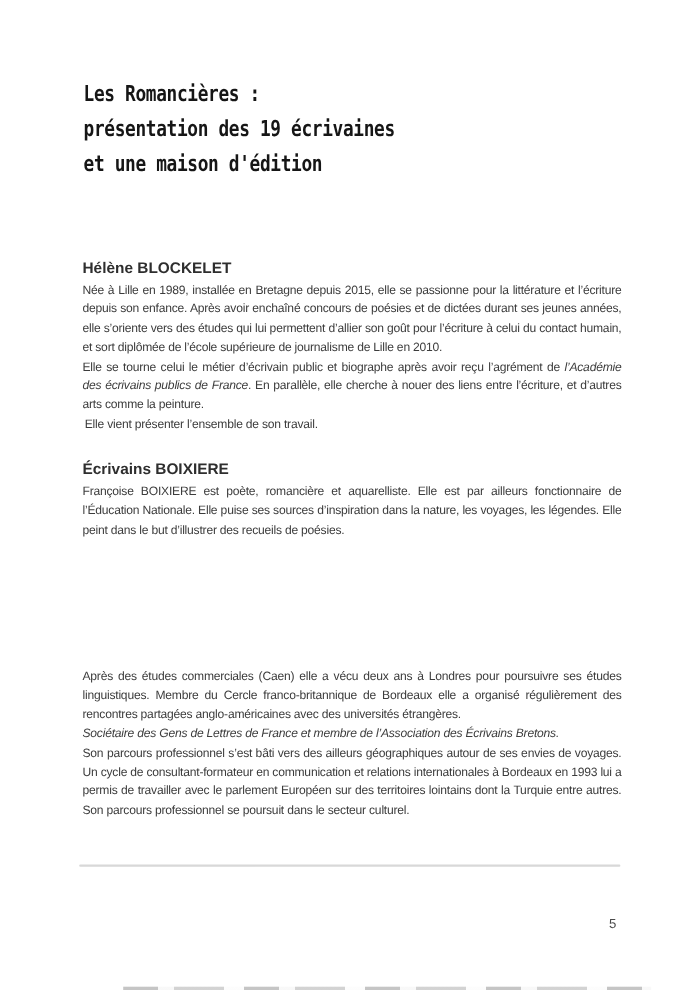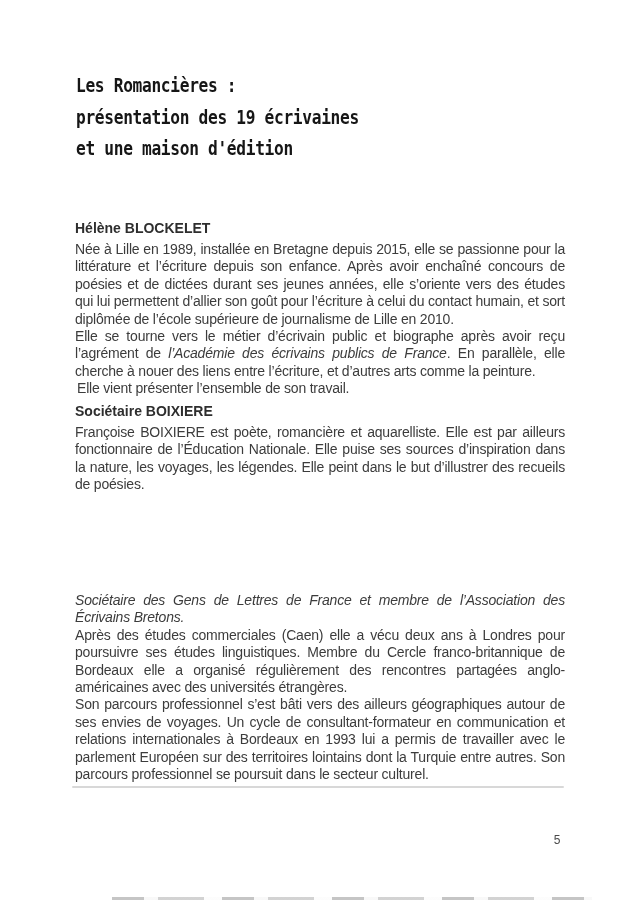--- a/index.html
+++ b/index.html
@@ -21,34 +21,35 @@
     color:#161616;
     letter-spacing:-0.4px;
     white-space:nowrap;
     transform:scaleX(0.81);
     transform-origin:left top;
   }
   .section{
     position:absolute;
     left:75px;
     width:490px;
+    margin-top:15px;
   }
   .sec1{top:219px;}
   .sec2{top:402px;}
   .sec3{top:592px;}
   .section h2{
     margin:0 0 4px 0;
     font-size:14px;
     line-height:18px;
     font-weight:bold;
     color:#2e2e2e;
   }
   .section p{
     margin:0;
-    font-size:14px;
+    font-size:11px;
     line-height:17.4px;
     letter-spacing:-0.2px;
     text-align:justify;
     color:#3c3c3c;
   }
   .section p em{font-style:italic;}
   .lead-sp{padding-left:2px;}
   .footer-rule{
     position:absolute;
     left:72px;top:786px;
@@ -83,32 +84,32 @@
 
   <div class="doc-title">
     <div>Les Romancières :</div>
     <div>présentation des 19 écrivaines</div>
     <div>et une maison d'édition</div>
   </div>
 
   <div class="section sec1">
     <h2>Hélène BLOCKELET</h2>
     <p><span>Née à Lille en 1989, installée en Bretagne depuis 2015, elle se passionne pour la littérature et l’écriture depuis son enfance. Après avoir enchaîné concours de poésies et de dictées durant ses jeunes années, elle s’oriente vers des études qui lui permettent d’allier son goût pour l’écriture à celui du contact humain, et sort diplômée de l’école supérieure de journalisme de Lille en 2010.</span></p>
-    <p><span>Elle se tourne vers le métier d’écrivain public et biographe après avoir reçu l’agrément de </span><em>l’Académie des écrivains publics de France</em><span>. En parallèle, elle cherche à nouer des liens entre l’écriture, et d’autres arts comme la peinture.</span></p>
+    <p><span>Elle se tourne celui le métier d’écrivain public et biographe après avoir reçu l’agrément de </span><em>l’Académie des écrivains publics de France</em><span>. En parallèle, elle cherche à nouer des liens entre l’écriture, et d’autres arts comme la peinture.</span></p>
     <p class="lead-sp"><span>Elle vient présenter l’ensemble de son travail.</span></p>
   </div>
 
   <div class="section sec2">
-    <h2>Sociétaire BOIXIERE</h2>
+    <h2>Écrivains BOIXIERE</h2>
     <p><span>Françoise BOIXIERE est poète, romancière et aquarelliste. Elle est par ailleurs fonctionnaire de l’Éducation Nationale. Elle puise ses sources d’inspiration dans la nature, les voyages, les légendes. Elle peint dans le but d’illustrer des recueils de poésies.</span></p>
   </div>
 
   <div class="section sec3">
+    <p><span>Après des études commerciales (Caen) elle a vécu deux ans à Londres pour poursuivre ses études linguistiques. Membre du Cercle franco-britannique de Bordeaux elle a organisé régulièrement des rencontres partagées anglo-américaines avec des universités étrangères.</span></p>
     <p><em>Sociétaire des Gens de Lettres de France et membre de l’Association des Écrivains Bretons.</em></p>
-    <p><span>Après des études commerciales (Caen) elle a vécu deux ans à Londres pour poursuivre ses études linguistiques. Membre du Cercle franco-britannique de Bordeaux elle a organisé régulièrement des rencontres partagées anglo-américaines avec des universités étrangères.</span></p>
     <p><span>Son parcours professionnel s’est bâti vers des ailleurs géographiques autour de ses envies de voyages. Un cycle de consultant-formateur en communication et relations internationales à Bordeaux en 1993 lui a permis de travailler avec le parlement Européen sur des territoires lointains dont la Turquie entre autres. Son parcours professionnel se poursuit dans le secteur culturel.</span></p>
   </div>
 
   <div class="footer-rule"></div>
 
   <div class="page-number">5</div>
 
   <div class="next-page-edge"></div>
 
 </div>

